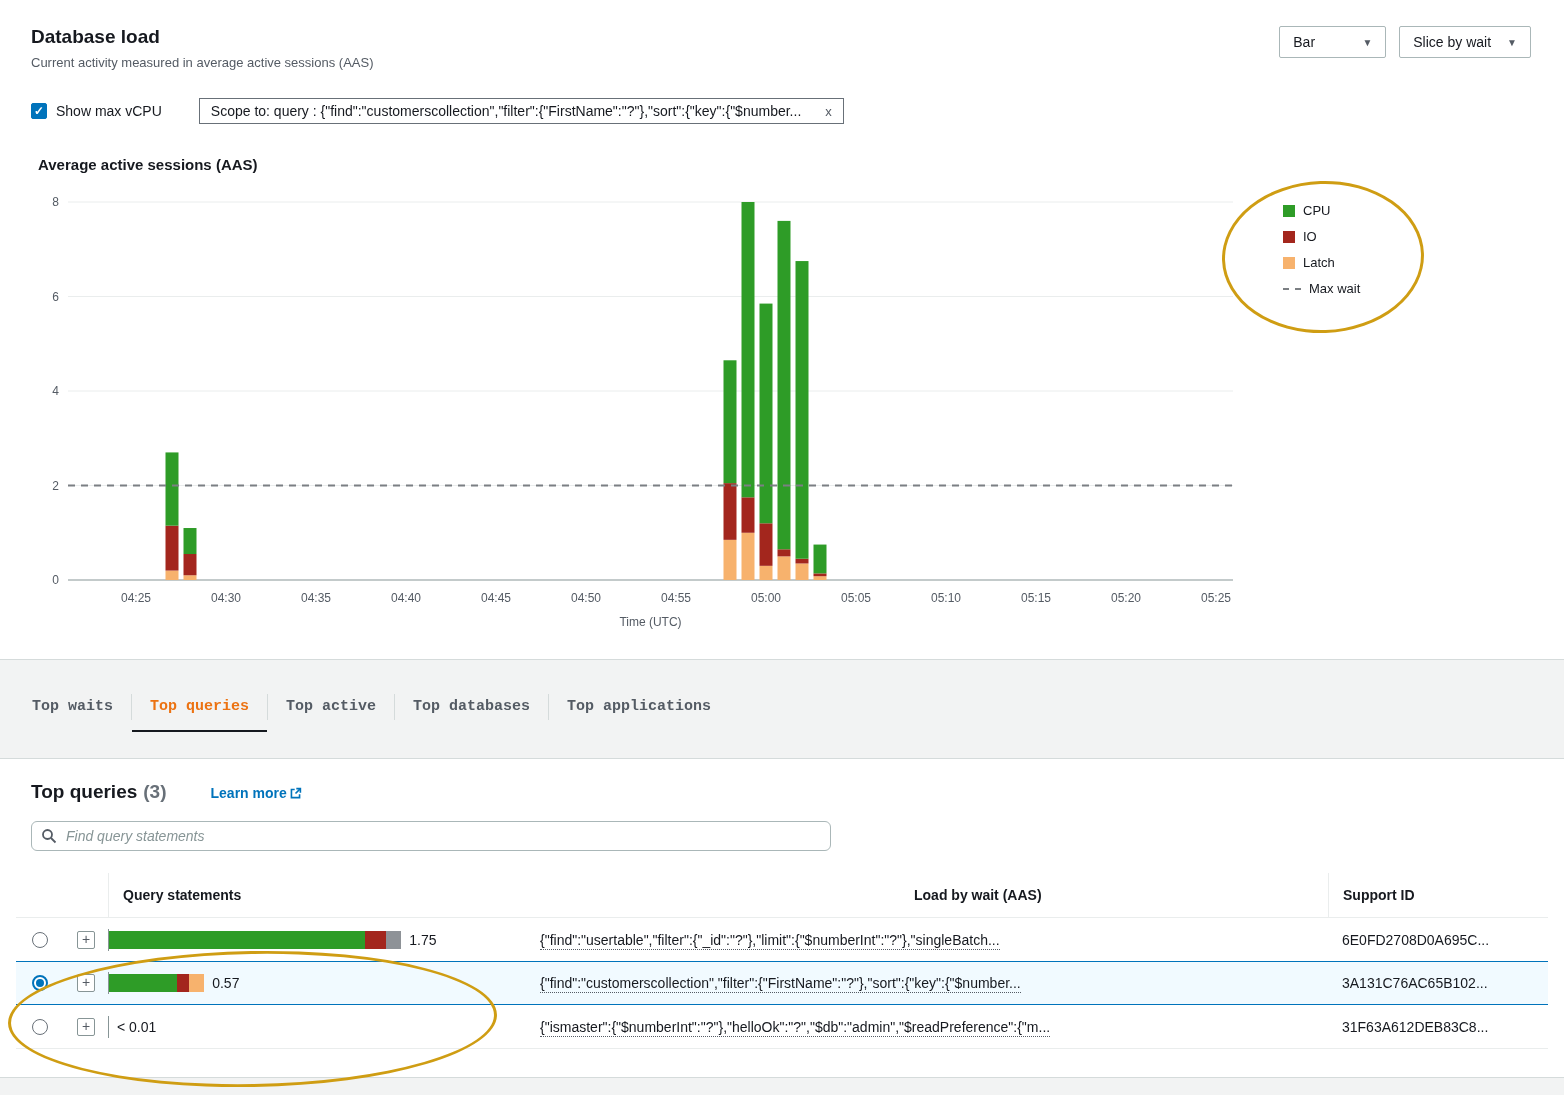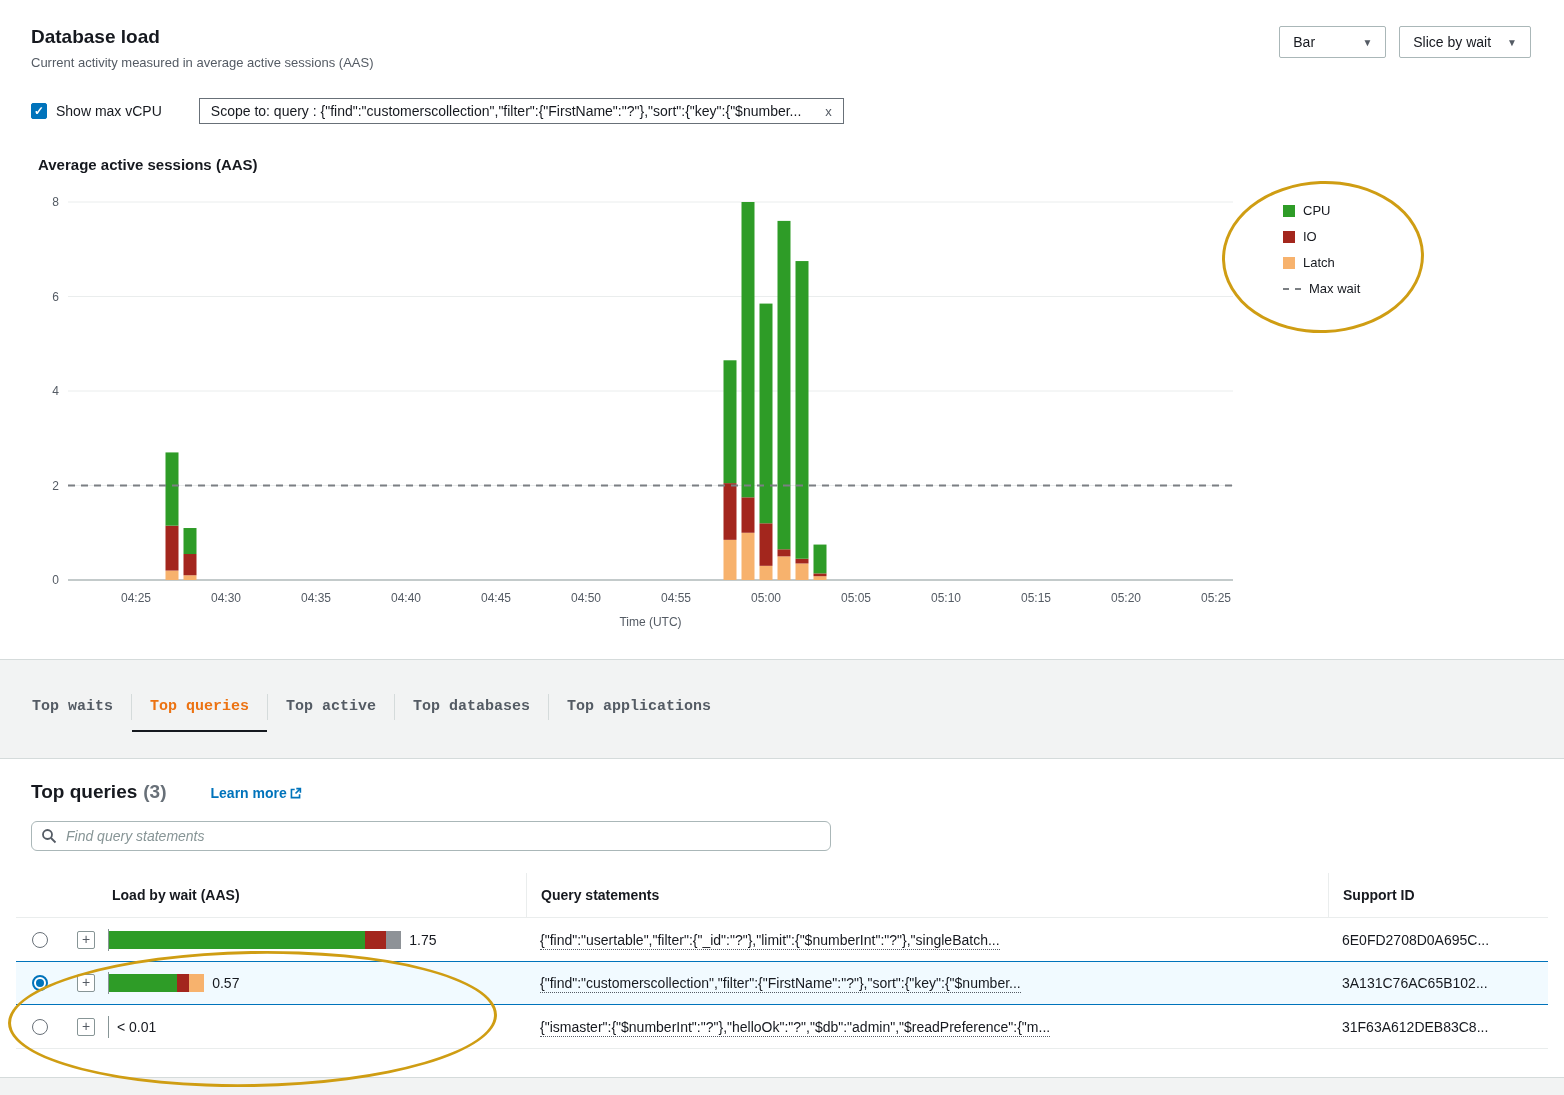--- a/index.html
+++ b/index.html
@@ -226,22 +226,22 @@
         <line x1="10" y1="10" x2="14.5" y2="14.5" stroke="#545b64" stroke-width="1.8"></line>
       </svg>
       <input type="text" placeholder="Find query statements" style="">
     </div>
   </div>
 
   <div class="qtable">
     <div class="qheader">
       <div class="hcell col-radio"></div>
       <div class="hcell col-expand"></div>
+      <div class="hcell col-query">Query statements</div>
       <div class="hcell col-load">Load by wait (AAS)</div>
-      <div class="hcell col-query">Query statements</div>
       <div class="hcell col-support">Support ID</div>
     </div>
 
     <div class="qrow">
       <div class="col-radio">
           <span class="radio"></span>
         </div>
       <div class="col-expand">
           <span class="expand-box">+</span>
         </div>

